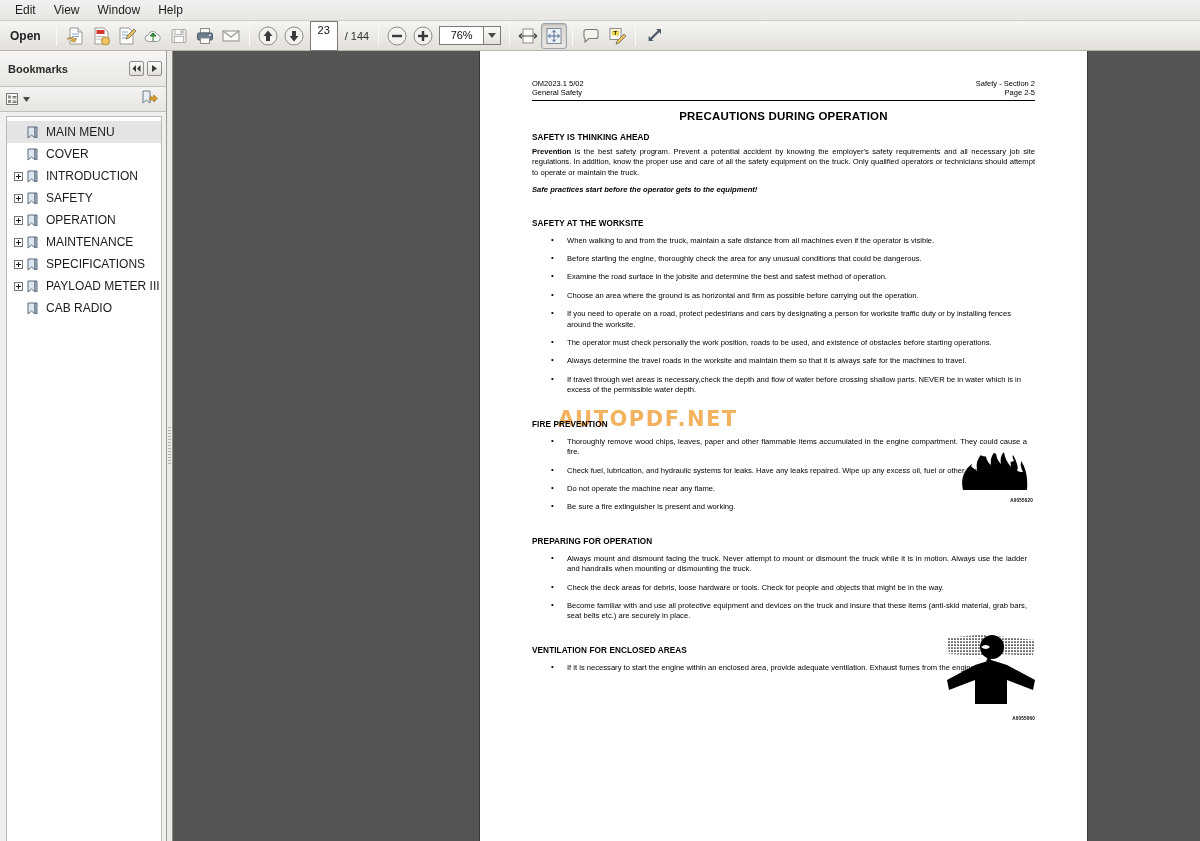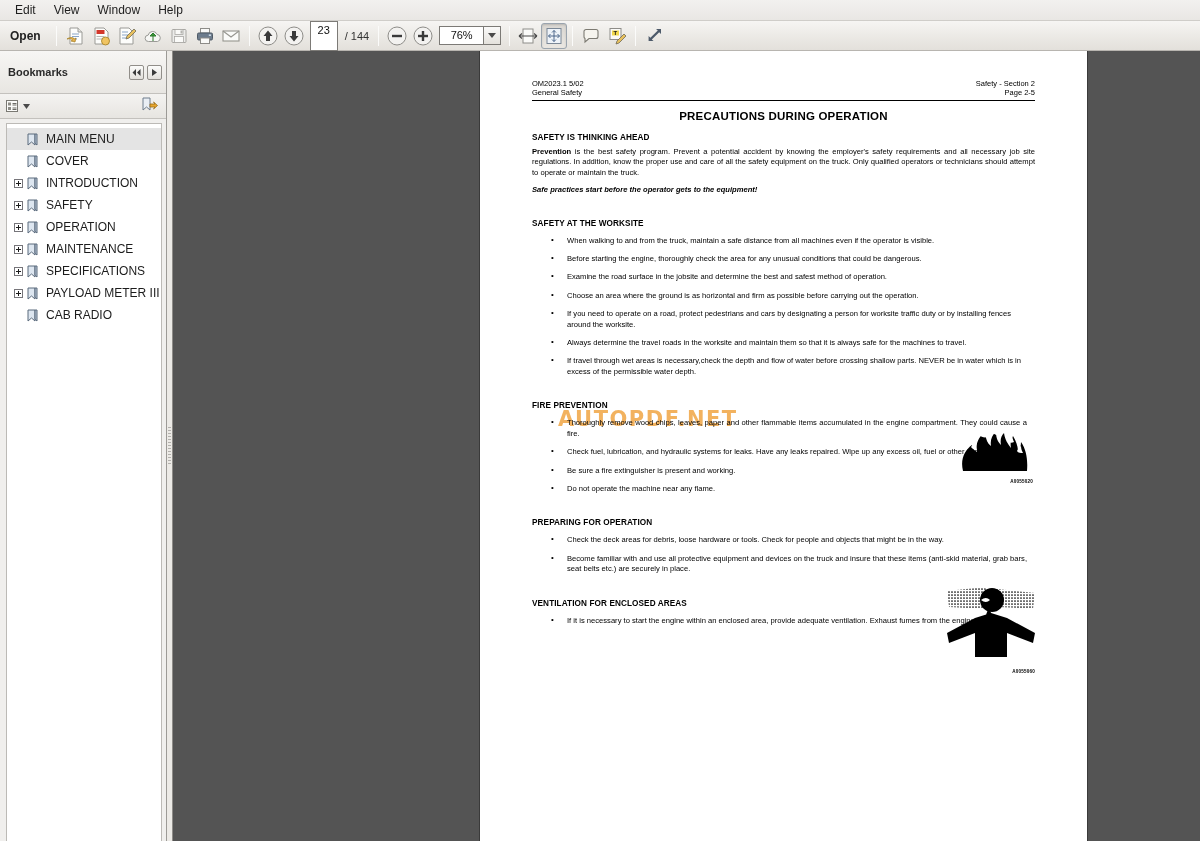--- a/index.html
+++ b/index.html
@@ -128,21 +128,21 @@
   .bm-panel {
     width: 167px;
     flex: 0 0 167px;
     background: #f0efed;
     border-right: 1px solid #9c9a96;
     display: flex;
     flex-direction: column;
     min-height: 0;
   }
   .bm-header {
-    height: 43px;
+    height: 36px;
     flex: 0 0 auto;
     background: linear-gradient(to bottom,#f7f6f4,#e8e6e2);
     border-bottom: 1px solid #c3c1bd;
     display: flex;
     align-items: center;
     padding: 0 4px 0 8px;
   }
   .bm-title {
     font-size: 11px;
     font-weight: bold;
@@ -682,53 +682,55 @@
           <div class="sec-gap"></div>
 
           <div class="sec">
             <div class="sec-h">SAFETY AT THE WORKSITE</div>
             <ul class="blist">
               <li>When walking to and from the truck, maintain a safe distance from all machines even if the operator is visible.</li>
               <li>Before starting the engine, thoroughly check the area for any unusual conditions that could be dangerous.</li>
               <li>Examine the road surface in the jobsite and determine the best and safest method of operation.</li>
               <li>Choose an area where the ground is as horizontal and firm as possible before carrying out the operation.</li>
               <li>If you need to operate on a road, protect pedestrians and cars by designating a person for worksite traffic duty or by installing fences around the worksite.</li>
+              <li>The operator must check personally the work position, roads to be used, and existence of obstacles before starting operations.</li>
               <li>Always determine the travel roads in the worksite and maintain them so that it is always safe for the machines to travel.</li>
               <li>If travel through wet areas is necessary,check the depth and flow of water before crossing shallow parts. NEVER be in water which is in excess of the permissible water depth.</li>
             </ul>
           </div>
 
           <div class="sec-gap"></div>
 
           <div class="sec fig-row">
             <div class="sec-h">FIRE PREVENTION</div>
             <ul class="blist just narrow">
               <li>Thoroughly remove wood chips, leaves, paper and other flammable items accumulated in the engine compartment. They could cause a fire.</li>
               <li>Check fuel, lubrication, and hydraulic systems for leaks. Have any leaks repaired. Wipe up any excess oil, fuel or other flammable fluids.</li>
+              <li>Do not operate the machine near any flame.</li>
               <li>Be sure a fire extinguisher is present and working.</li>
-              <li>Do not operate the machine near any flame.</li>
             </ul>
             <div class="fig" style="right:24px; top:20px; width:78px;">
               <svg width="78" height="52" viewBox="0 0 78 52">
                 <path d="M6 50c-3-12 2-21 9-26 1 4 3 6 5 7-2-8 2-16 9-21-1 7 1 12 5 15-1-6 1-11 5-14 0 6 2 10 5 13-1-5 0-9 3-12 1 7 4 11 7 15-1-5 0-9 2-12 3 5 5 10 5 16 2-3 3-6 3-10 5 7 7 17 6 29z" fill="#000"></path>
                 <path d="M22 14c2-4 5-7 9-10-1 5 0 8 2 11-3 2-8 2-11-1z" fill="#fff"></path>
                 <path d="M36 12c2-3 4-5 7-7-1 4 0 7 1 9-2 1-6 0-8-2z" fill="#fff"></path>
                 <path d="M50 20c1-3 3-6 5-8 0 4 1 7 2 9-2 1-5 1-7-1z" fill="#fff"></path>
                 <path d="M60 30c1-2 2-4 4-5 0 3 1 5 2 7-2 0-5 0-6-2z" fill="#fff"></path>
                 <path d="M14 26c2-3 4-5 6-6-1 4-1 7 0 9-2 0-5-1-6-3z" fill="#fff"></path>
               </svg>
               <div class="fig-cap">A0055020</div>
             </div>
           </div>
 
           <div class="sec-gap"></div>
 
           <div class="sec">
             <div class="sec-h">PREPARING FOR OPERATION</div>
             <ul class="blist just">
+              <li>Always mount and dismount facing the truck. Never attempt to mount or dismount the truck while it is in motion. Always use the ladder and handrails when mounting or dismounting the truck.</li>
               <li>Check the deck areas for debris, loose hardware or tools. Check for people and objects that might be in the way.</li>
               <li>Become familiar with and use all protective equipment and devices on the truck and insure that these items (anti-skid material, grab bars, seat belts etc.) are securely in place.</li>
             </ul>
           </div>
 
           <div class="sec-gap"></div>
 
           <div class="sec fig-row">
             <div class="sec-h">VENTILATION FOR ENCLOSED AREAS</div>
             <ul class="blist">

